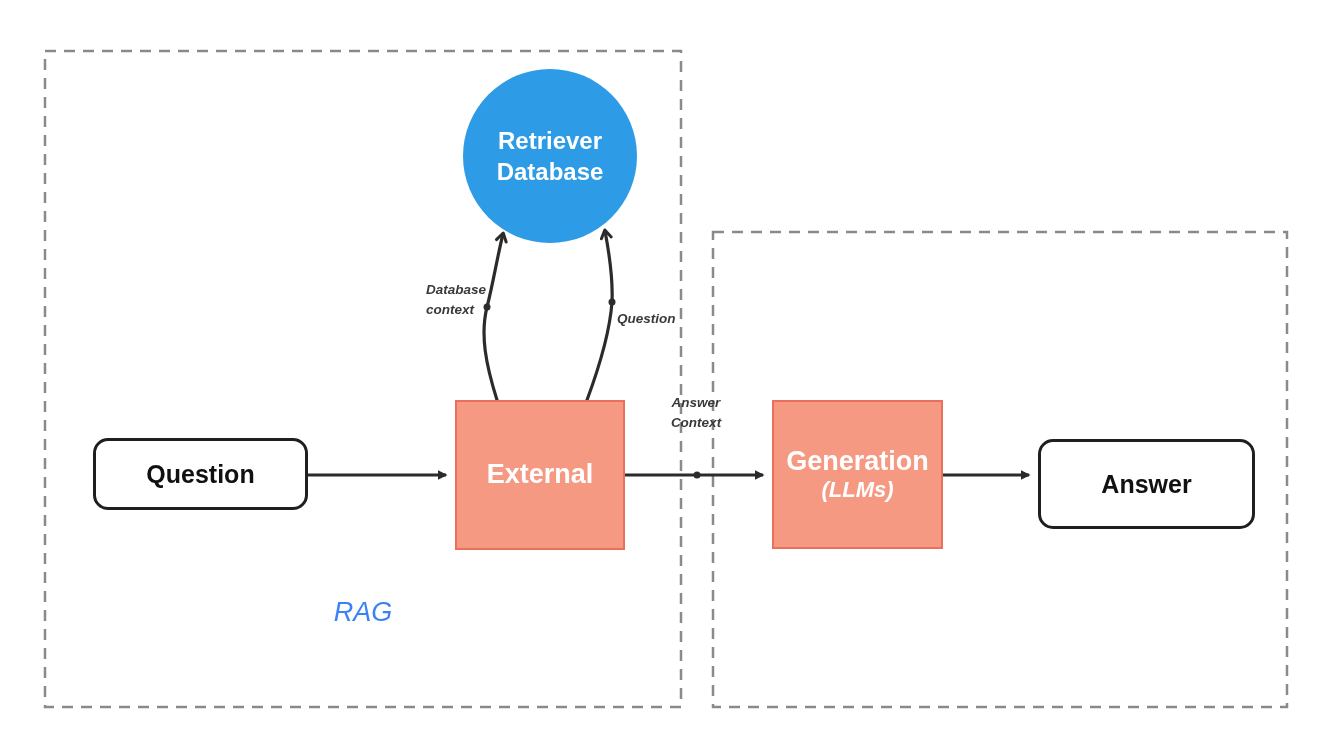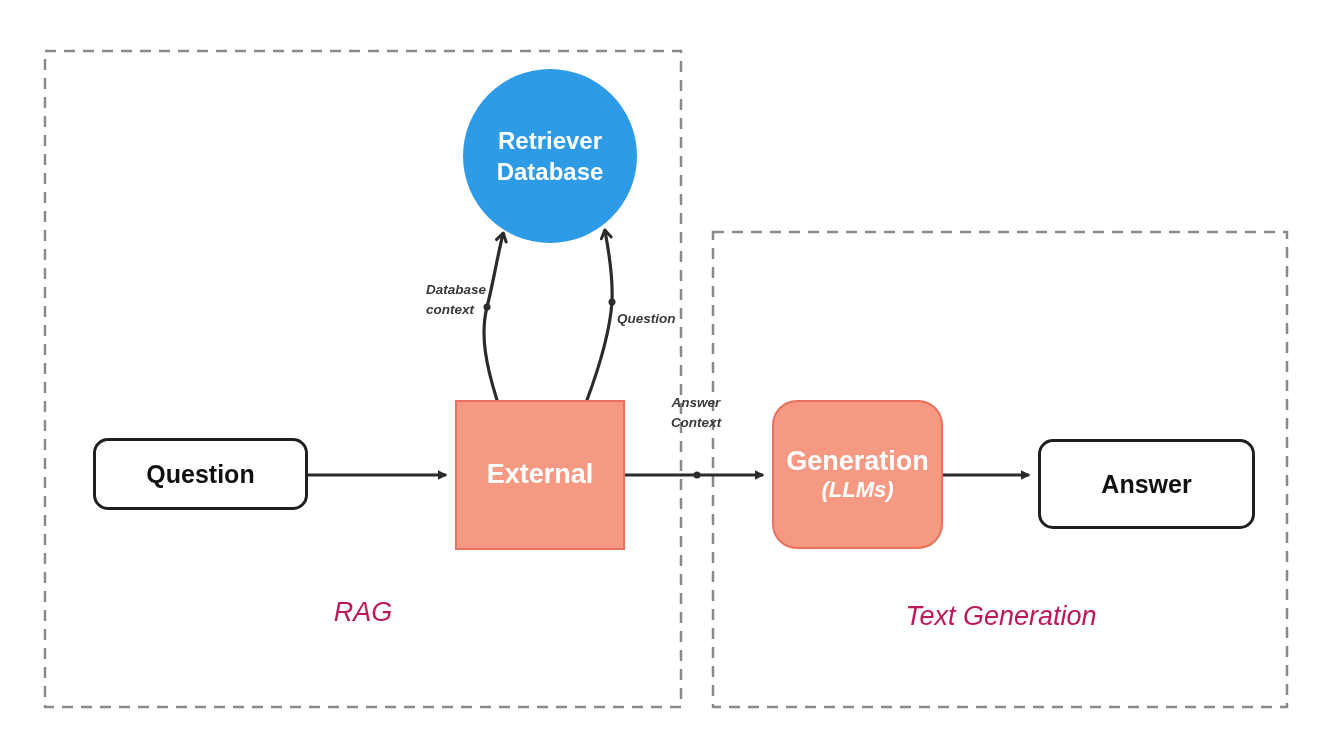--- a/index.html
+++ b/index.html
@@ -36,21 +36,21 @@
     background:var(--database-blue);
     border-radius:50%;
     color:#ffffff;font-weight:bold;
     font-size:24px;line-height:1.3;
   }
   .db-node .main{width:120px;}
 
   .region-label{
     position:absolute;
     font-style:italic;
-    font-size:27px;color:#be185d;
+    font-size:27px;color:#3b82f6;
     text-align:center;
   }
   .edge-label{
     position:absolute;
     font-weight:bold;font-style:italic;
     font-size:13.5px;line-height:1.45;
     color:var(--label-text);
   }
 </style>
 </head>
@@ -88,32 +88,31 @@
   </div>
 
   <div class="node rounded-node" style="left:93px;top:438px;width:215px;height:72px;">
     <span>Question</span>
   </div>
 
   <div class="node process-node" style="left:455px;top:400px;width:170px;height:150px;">
     <div class="main">External</div>
   </div>
 
-  <div class="node process-node" style="left:772px;top:400px;width:171px;height:149px;border-radius:25px;">
+  <div class="node process-node" style="left:772px;top:400px;width:171px;height:149px;">
     <div class="main">Generation</div>
     <div class="sub">(LLMs)</div>
   </div>
 
   <div class="node rounded-node" style="left:1038px;top:439px;width:217px;height:90px;">
     <span>Answer</span>
   </div>
 
   <div class="edge-label" style="left:426px;top:280px;width:54px;text-align:left;">Database context</div>
 
   <div class="edge-label" style="left:617px;top:309px;width:64px;text-align:left;">Question</div>
 
   <div class="edge-label" style="left:667px;top:393px;width:58px;text-align:center;">Answer Context</div>
 
   <div class="region-label" style="left:300px;top:597px;width:126px;">RAG</div>
 
-  <div class="region-label" style="left:881px;top:601px;width:240px;">Text Generation</div>
 
 </div>
 
 </body></html>

